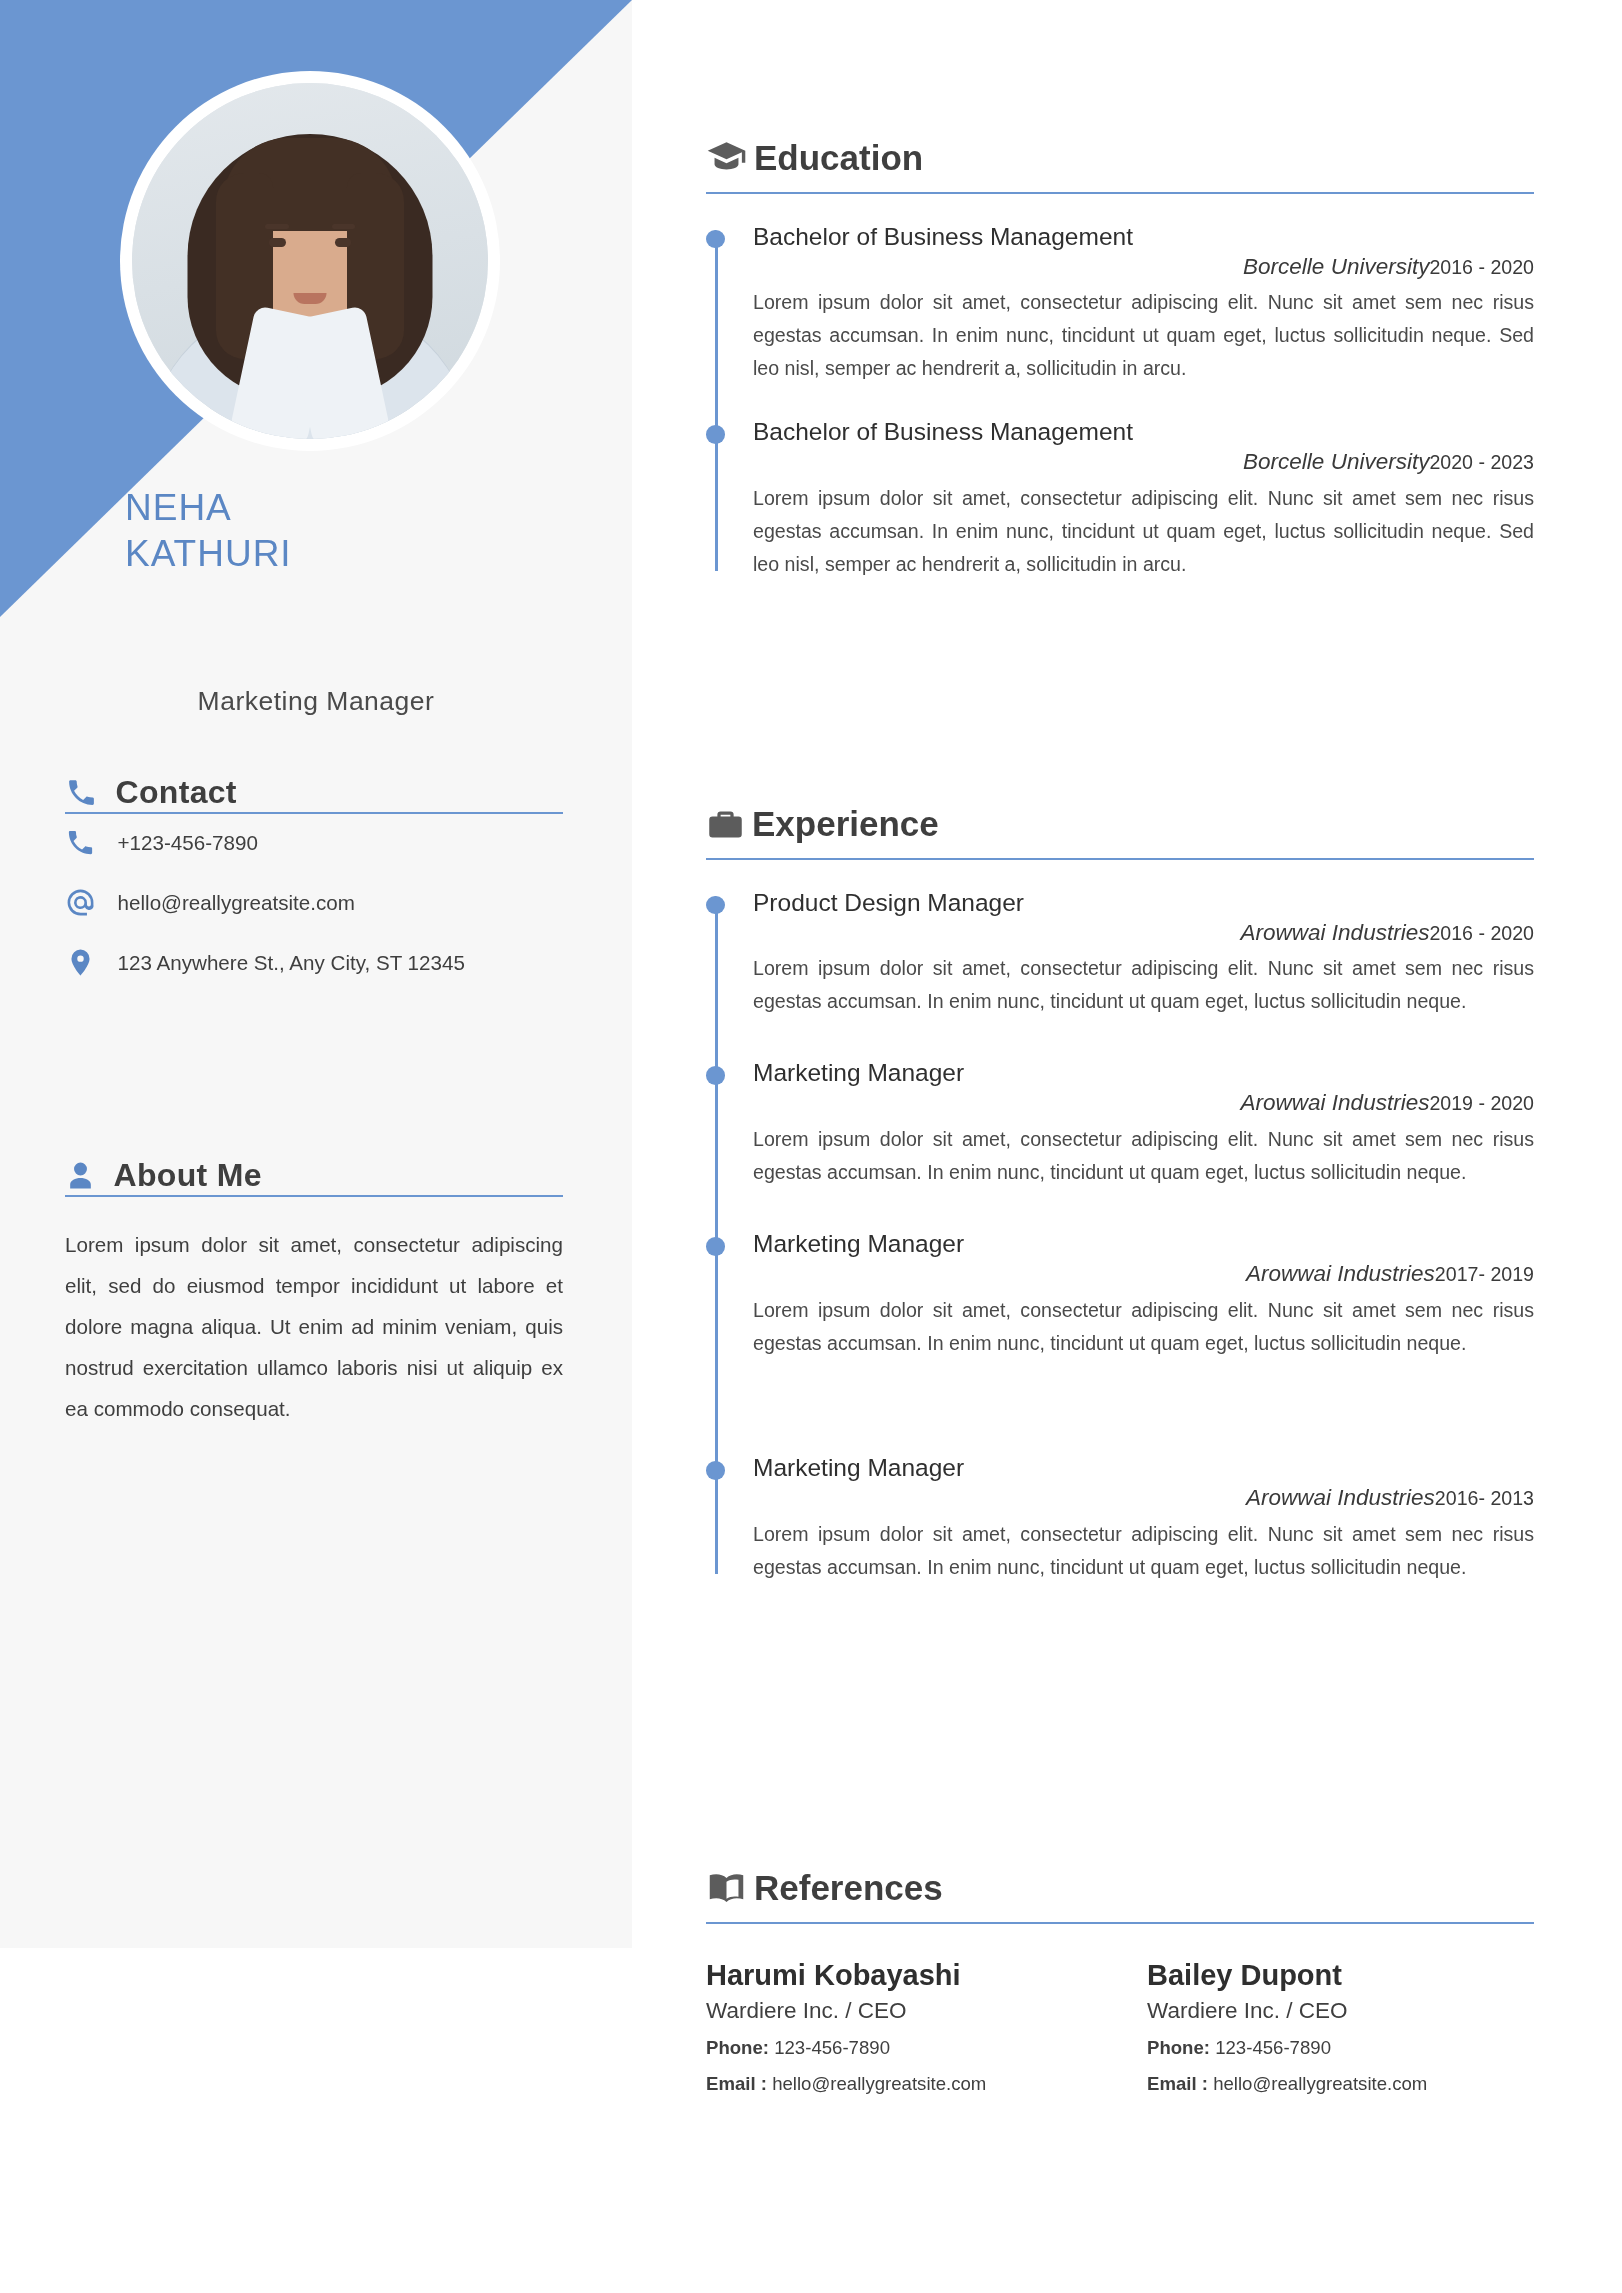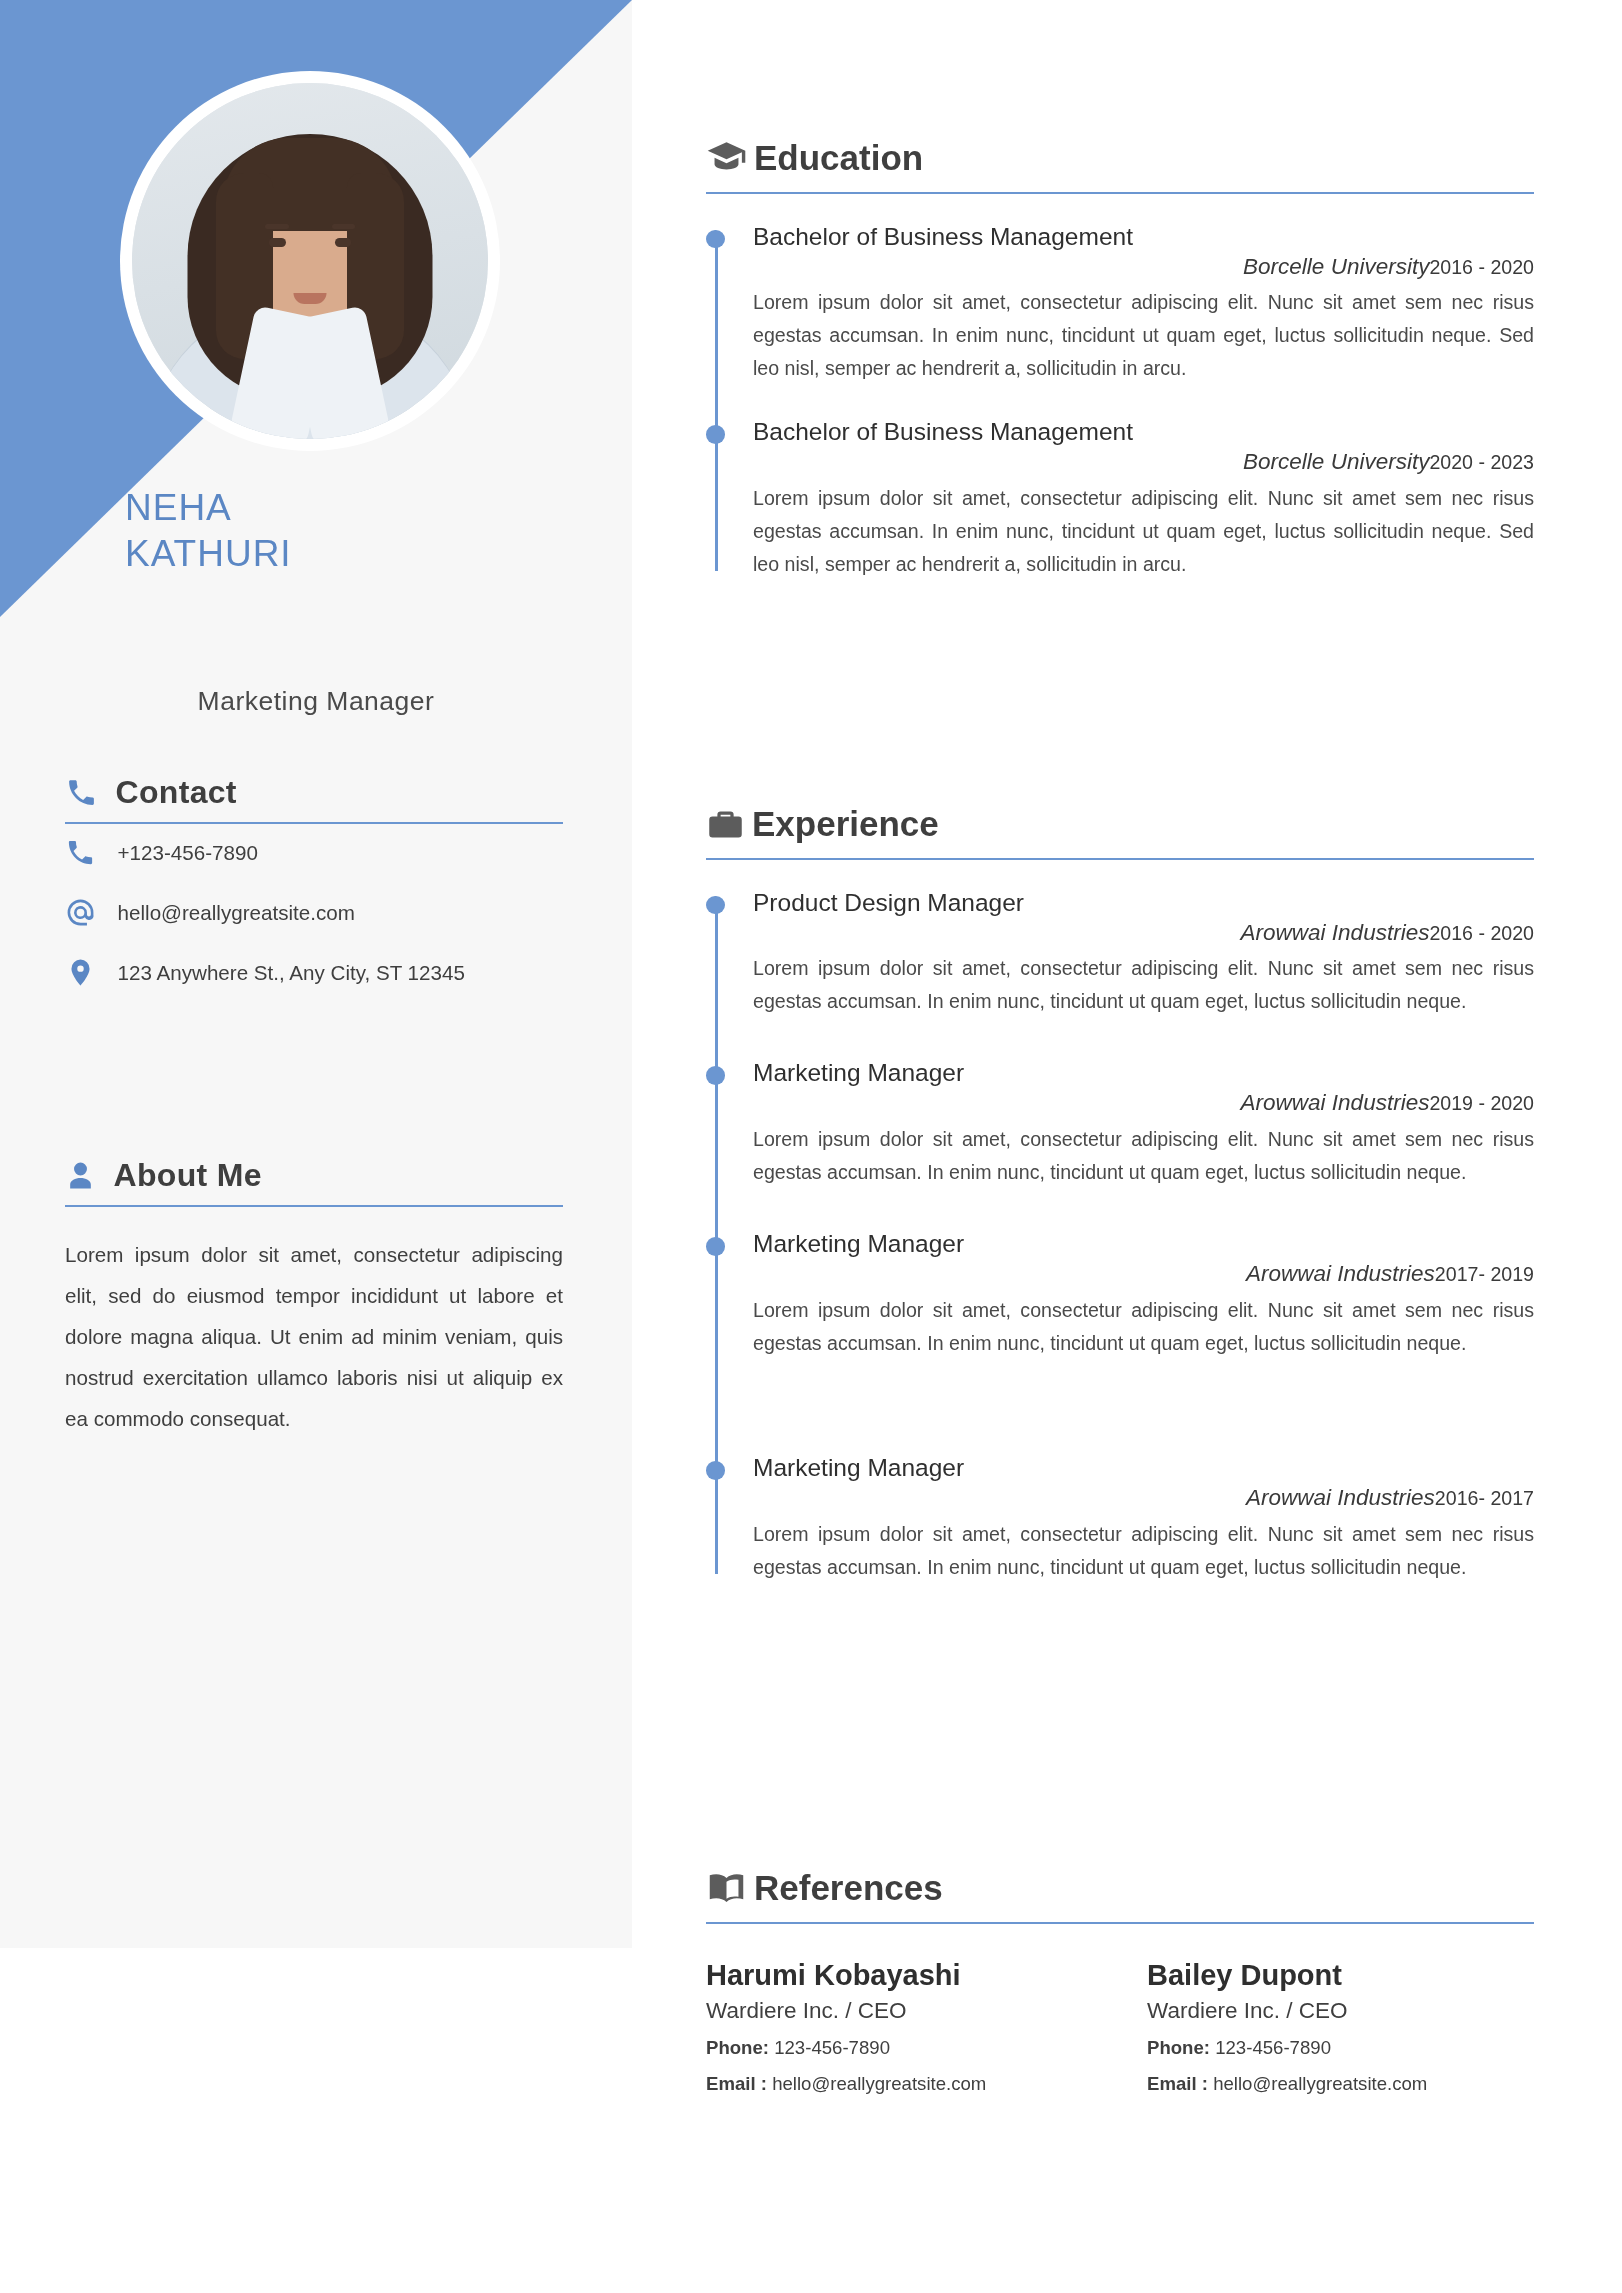--- a/index.html
+++ b/index.html
@@ -86,21 +86,21 @@
     width: 632px;
     text-align: center;
     font-size: 26.5px;
     color: #4a4a4a;
     letter-spacing: 0.5px;
   }
 
   .sec-left { position: absolute; left: 65px; width: 498px; }
   .sec-head {
     display: flex; align-items: center; gap: 17.6px;
-    padding-bottom: 11px;
+    padding-bottom: 1px;
   }
   .sec-head .ttl {
     font-size: 32px; font-weight: bold; color: #3f3f3f; letter-spacing: 0.3px;
   }
   .rule-left { height: 2px; background: #6b96d1; width: 100%; }
   .icon-b { color:#5b87c4; display:flex; align-items:center; }
 
   .contact-list { margin-top: 13px; }
   .contact-row { display:flex; align-items:center; gap: 21.6px; margin-bottom: 29px; }
   .contact-row .txt { font-size: 20.6px; color: #3f3f3f; }
@@ -312,21 +312,21 @@
           <div class="sub-row">
             <span class="org">Arowwai Industries</span>
             <span class="date">2017- 2019</span>
           </div>
           <p>Lorem ipsum dolor sit amet, consectetur adipiscing elit. Nunc sit amet sem nec risus egestas accumsan. In enim nunc, tincidunt ut quam eget, luctus sollicitudin neque.</p>
         </div>
         <div class="entry">
           <h3>Marketing Manager</h3>
           <div class="sub-row">
             <span class="org">Arowwai Industries</span>
-            <span class="date">2016- 2017</span>
+            <span class="date">2016- 2013</span>
           </div>
           <p>Lorem ipsum dolor sit amet, consectetur adipiscing elit. Nunc sit amet sem nec risus egestas accumsan. In enim nunc, tincidunt ut quam eget, luctus sollicitudin neque.</p>
         </div>
       </div>
     </div>
 
     <div class="sec-right" style="top: 1867px;">
       <div class="sec-head-r">
         <span class="icon-g">
           <svg width="41" height="41" viewBox="0 0 24 24" fill="currentColor">

